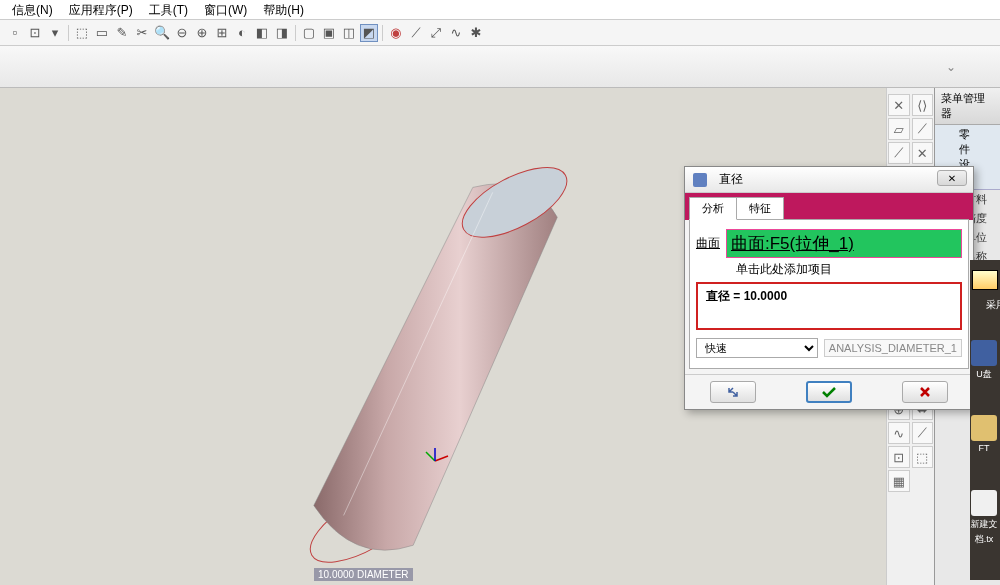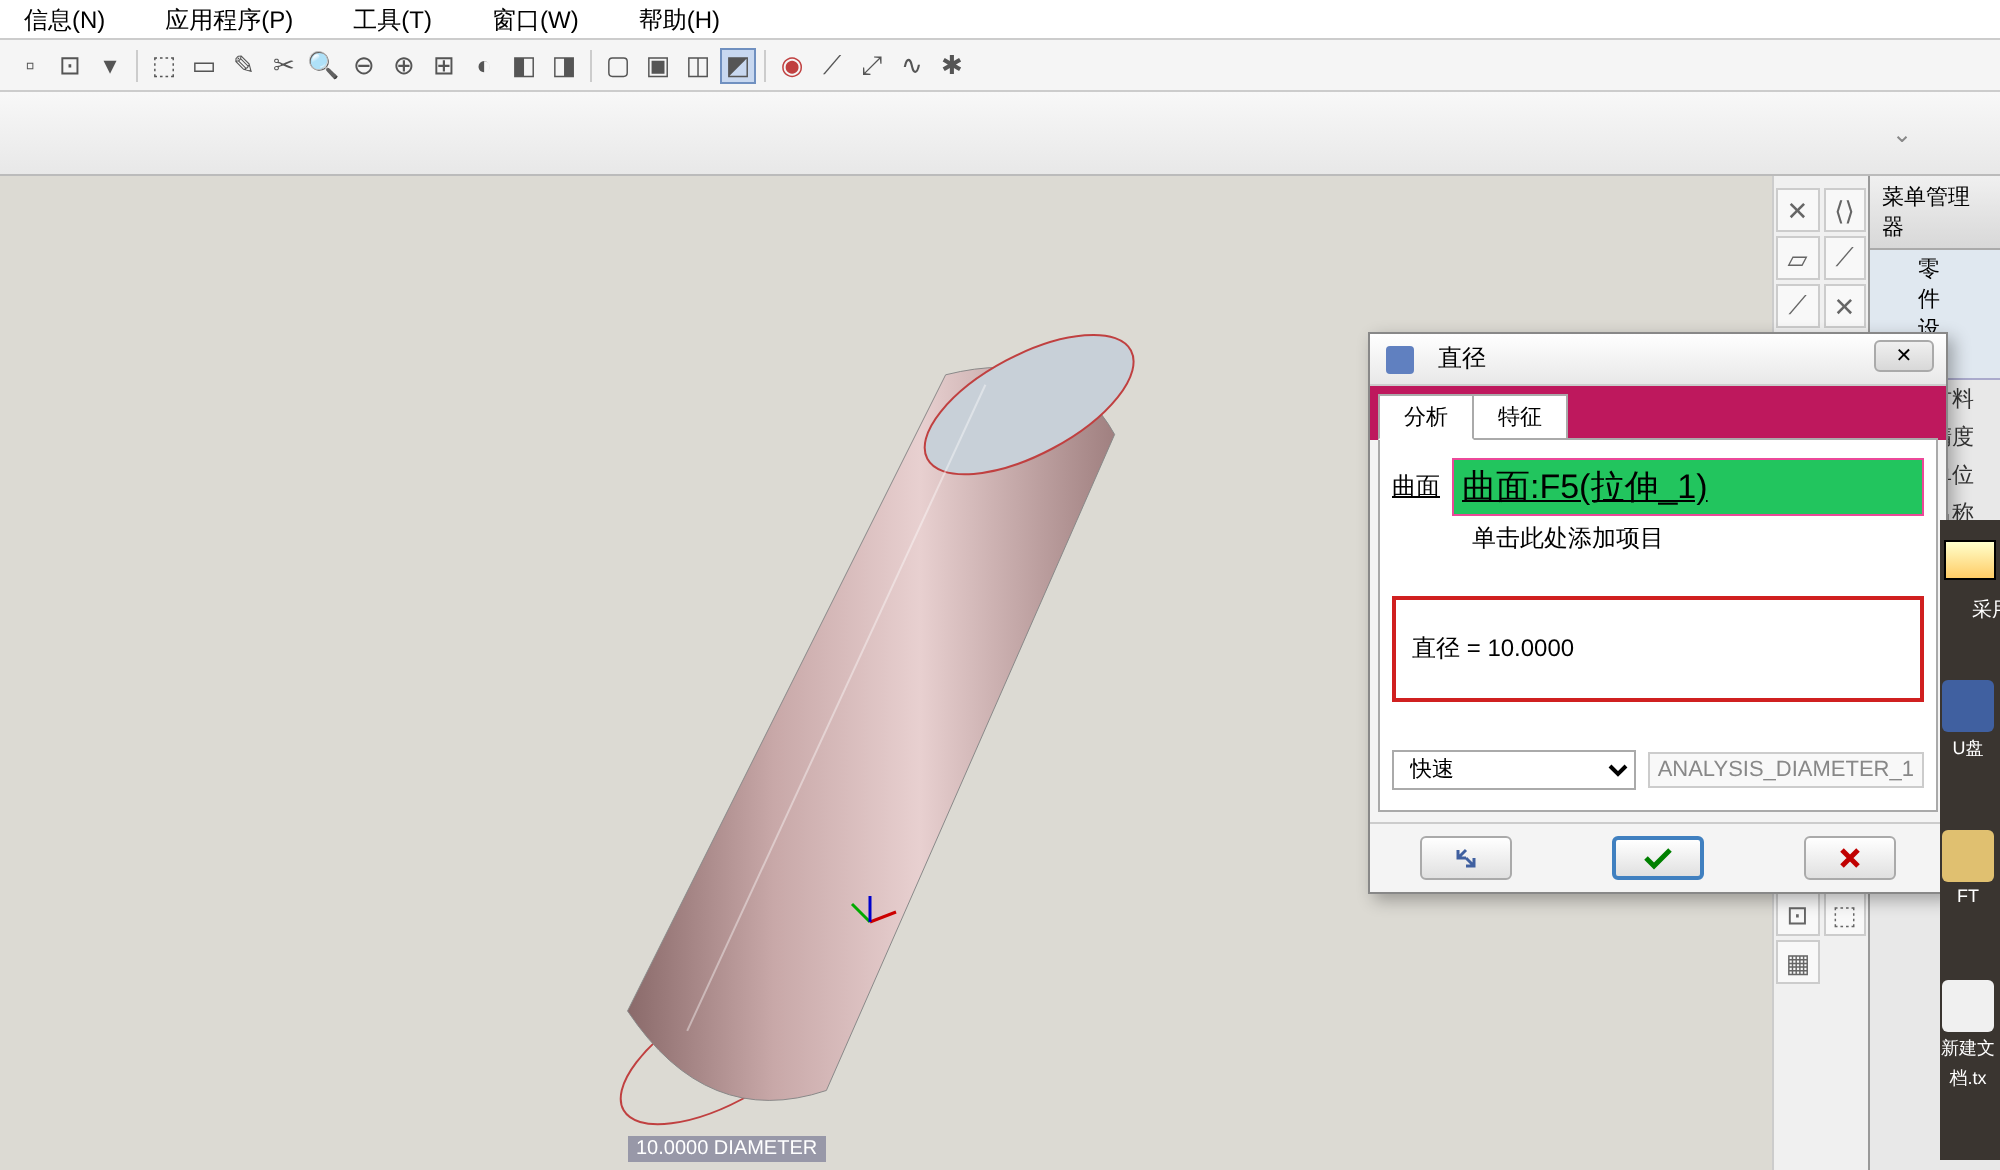--- a/index.html
+++ b/index.html
@@ -1,19 +1,19 @@
 <!DOCTYPE html>
 <html><head>
   <meta charset="utf-8">
   <style>
     * { margin: 0; padding: 0; box-sizing: border-box; font-family: "Microsoft YaHei", sans-serif; font-size: 12px; }
     body { width: 1000px; height: 585px; background: #f0f0f0; overflow: hidden; position: relative; }
     
     
-    .menu-bar { background: #fff; border-bottom: 1px solid #ccc; padding: 2px 8px; display: flex; gap: 22px; height: 20px; }
+    .menu-bar { background: #fff; border-bottom: 1px solid #ccc; padding: 2px 8px; display: flex; gap: 8px; height: 20px; }
     .menu-item { padding: 0 4px; cursor: pointer; }
     
     
     .toolbar { background: #f5f5f5; border-bottom: 1px solid #ccc; padding: 3px 6px; display: flex; gap: 2px; height: 26px; align-items: center; }
     .tool-icon { width: 18px; height: 18px; border: 1px solid transparent; display: flex; align-items: center; justify-content: center; cursor: pointer; font-size: 13px; color: #555; }
     .tool-sep { width: 1px; height: 16px; background: #ccc; margin: 0 2px; }
     .tool-highlight { background: #c8d8f0; border-color: #7090c0; }
     
     
     .ribbon { background: linear-gradient(#f8f8f8, #e8e8e8); height: 42px; border-bottom: 1px solid #bbb; position: relative; }
@@ -42,21 +42,21 @@
     .dialog-titlebar { background: linear-gradient(#fff, #e8e8e8); padding: 4px 8px; border-bottom: 1px solid #ccc; display: flex; align-items: center; gap: 12px; }
     .dialog-title-icon { width: 14px; height: 14px; background: #6080c0; border-radius: 2px; }
     .dialog-close { position: absolute; right: 6px; top: 3px; width: 30px; height: 16px; background: linear-gradient(#f0f0f0,#d8d8d8); border: 1px solid #aaa; border-radius: 3px; display: flex; align-items: center; justify-content: center; font-size: 10px; cursor: pointer; }
     .dialog-tabs { display: flex; padding: 4px 4px 0 4px; background: #be185d; }
     .dialog-tab { padding: 3px 12px; border: 1px solid #aaa; background: #fff; font-size: 11px; margin-right: -1px; cursor: pointer; }
     .dialog-tab.active { background: #fff; border-bottom: 1px solid #fff; z-index: 2; }
     .dialog-body { background: #fff; border: 1px solid #aaa; margin: 0 4px 4px 4px; padding: 6px; position: relative; top: -1px; }
     .dialog-row { display: flex; align-items: center; gap: 6px; padding: 3px 0; font-size: 11px; text-decoration: underline; }
     .dialog-field { flex: 1; border: 1px solid #ec4899; padding: 2px 4px; background: #22c55e; font-size: 17px; }
     .dialog-checkrow { display: flex; align-items: center; gap: 4px; padding-left: 40px; font-size: 11px; }
-    .dialog-result { border: 2px solid #d02020; padding: 16px 8px; margin: 20px 0; font-size: 11px; min-height: 48px; background: #fff; display: flex; flex-direction: column; }
+    .dialog-result { border: 2px solid #d02020; padding: 4px 8px; margin: 4px 0; font-size: 11px; min-height: 48px; background: #fff; display: flex; flex-direction: column; font-weight: bold; }
     .dialog-bottom-row { display: flex; align-items: center; gap: 6px; padding: 4px 0; }
     .dialog-select { border: 1px solid #aaa; padding: 2px 4px; width: 140px; font-size: 11px; background: #fff; }
     .dialog-name-field { flex: 1; border: 1px solid #ccc; padding: 2px 4px; font-size: 11px; color: #888; background: #f8f8f8; }
     .dialog-buttons { display: flex; justify-content: center; gap: 50px; padding: 6px; background: #f4f4f4; border-top: 1px solid #ccc; }
     .dlg-btn { width: 46px; height: 22px; border: 1px solid #aaa; background: linear-gradient(#fff,#e0e0e0); display: flex; align-items: center; justify-content: center; cursor: pointer; border-radius: 3px; }
     .dlg-btn.ok { border: 2px solid #4080c0; }
     
     
     .desktop-edge { position: absolute; right: 0; top: 260px; width: 30px; height: 320px; background: #3a3530; }
     .desk-icon { width: 28px; height: 45px; margin: 8px 0; }

